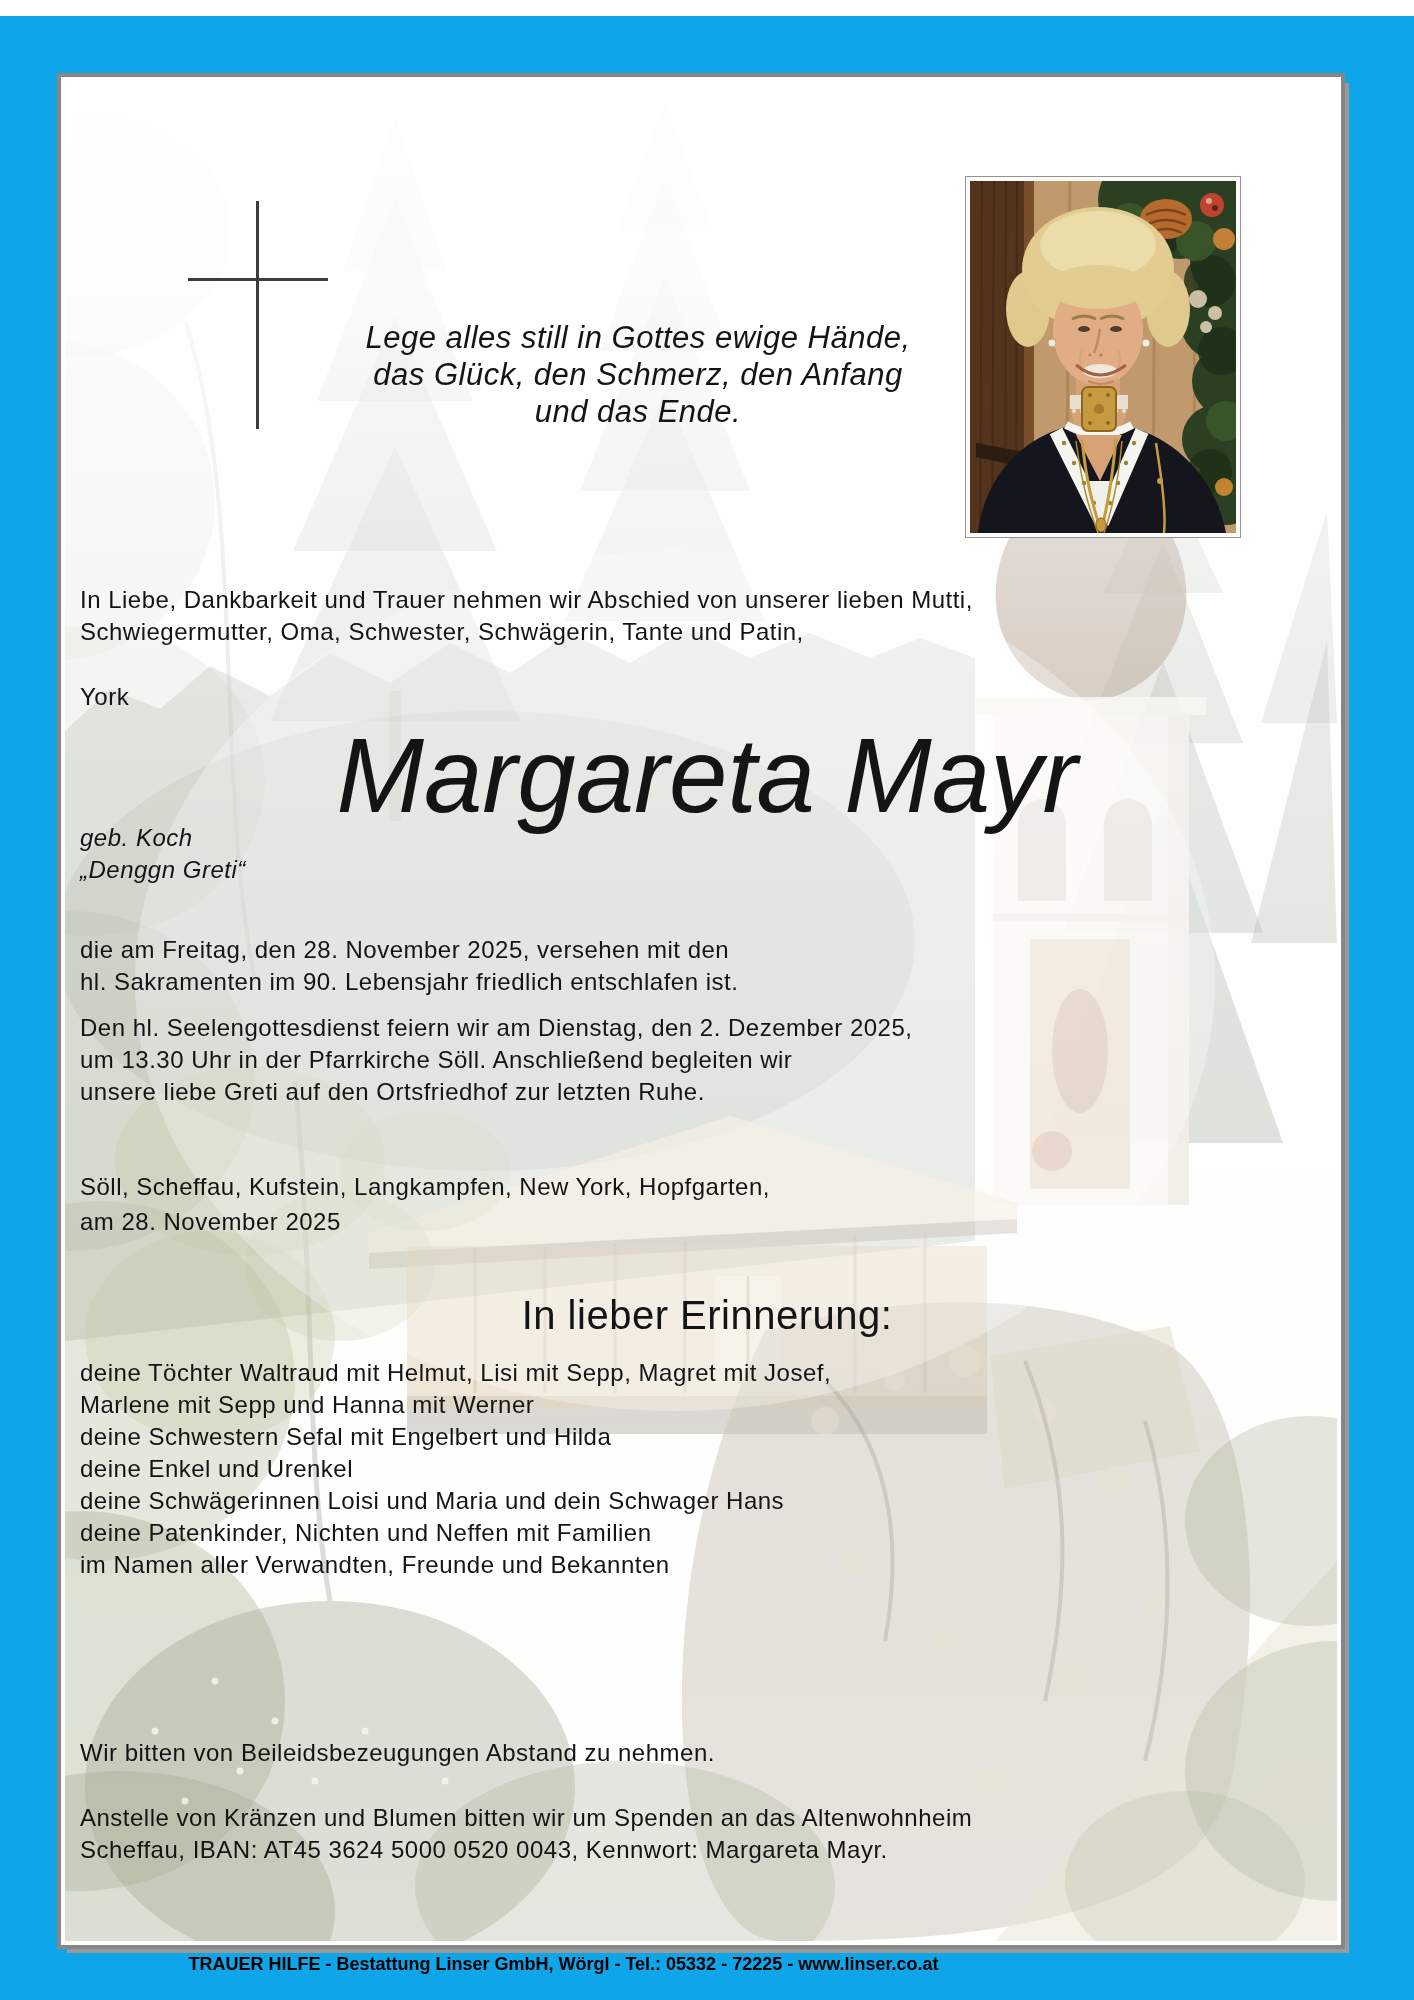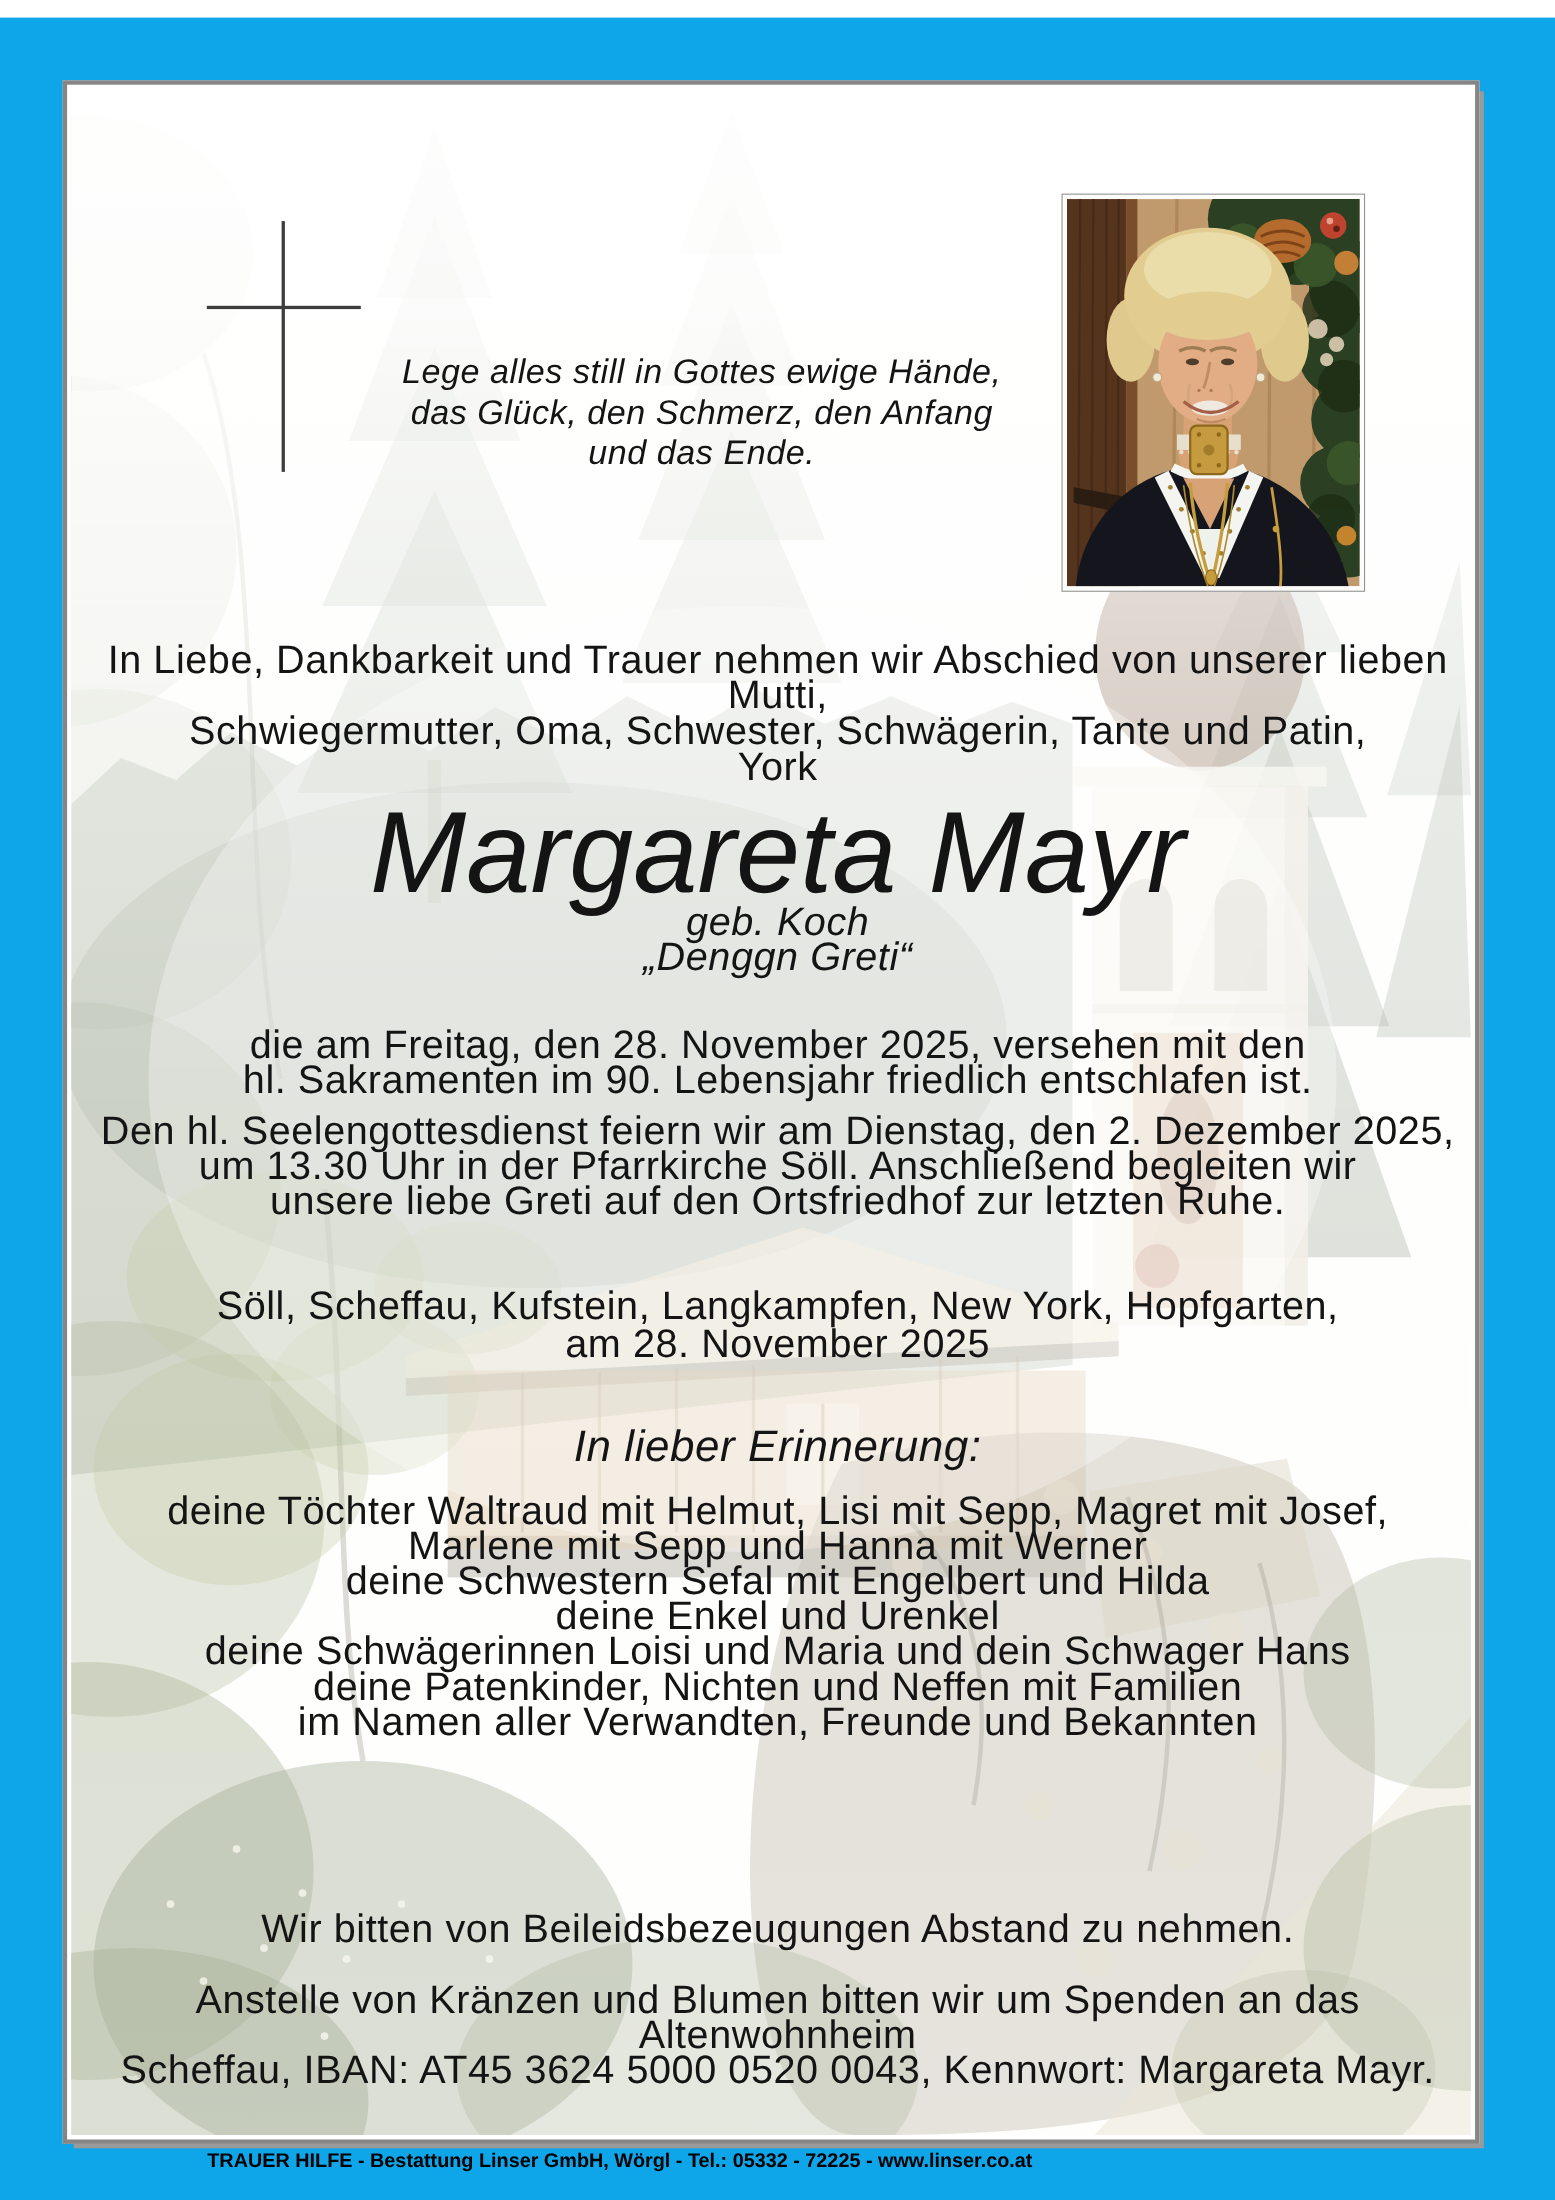--- a/index.html
+++ b/index.html
@@ -15,35 +15,35 @@
     box-sizing:border-box;border:4px solid #868686;background:#ffffff;padding:4px;
     box-shadow:7px 7px 0 -3px #9a9a9a;
   }
   .frame svg.bg{display:block;width:100%;height:100%;}
   .content{position:absolute;inset:0;z-index:5;}
   
   .cross{position:absolute;left:185px;top:183px;width:150px;height:232px;}
   .cross .v{position:absolute;left:71px;top:2px;width:3px;height:228px;background:#3d3d3d;}
   .cross .h{position:absolute;left:3px;top:79px;width:140px;height:3px;background:#3d3d3d;}
   
-  .tblock{position:absolute;left:80px;width:1254px;text-align:center;
-          font-size:36px;line-height:32px;letter-spacing:.5px;}
+  .tblock{position:absolute;left:80px;width:1254px;text-align:left;
+          font-size:24px;line-height:32px;letter-spacing:.5px;}
   .quote{position:absolute;left:288px;width:700px;top:303px;text-align:center;
          font-style:italic;font-size:31px;line-height:37px;letter-spacing:.5px;}
   .intro{top:568px;}
   .frau{top:665px;}
   .name{position:absolute;left:80px;width:1254px;top:707px;text-align:center;
         font-style:italic;font-size:105px;line-height:106px;white-space:nowrap;}
   .birthname{top:806px;font-style:italic;}
   .nickname{top:838px;font-style:italic;}
   .passing{top:918px;}
   .service{top:996px;}
   .dateline{top:1153px;line-height:35px;}
   .memory-heading{position:absolute;left:80px;width:1254px;top:1276px;text-align:center;
-                  font-style:italic;font-size:40px;line-height:46px;letter-spacing:.5px;}
+                  font-size:40px;line-height:46px;letter-spacing:.5px;}
   .memory{top:1341px;}
   .remembrance{top:1625px;}
   .condolence{top:1721px;}
   .donation{top:1786px;}
   .footer{position:absolute;left:0;width:1127px;top:1938px;text-align:center;
           font-weight:bold;font-size:18px;line-height:20px;color:#000;}
   
   .photo{position:absolute;left:965px;top:160px;width:266px;height:352px;
          padding:4px;background:#fcfcfa;border:1px solid #949494;}
   .photo svg{display:block;width:266px;height:352px;}

